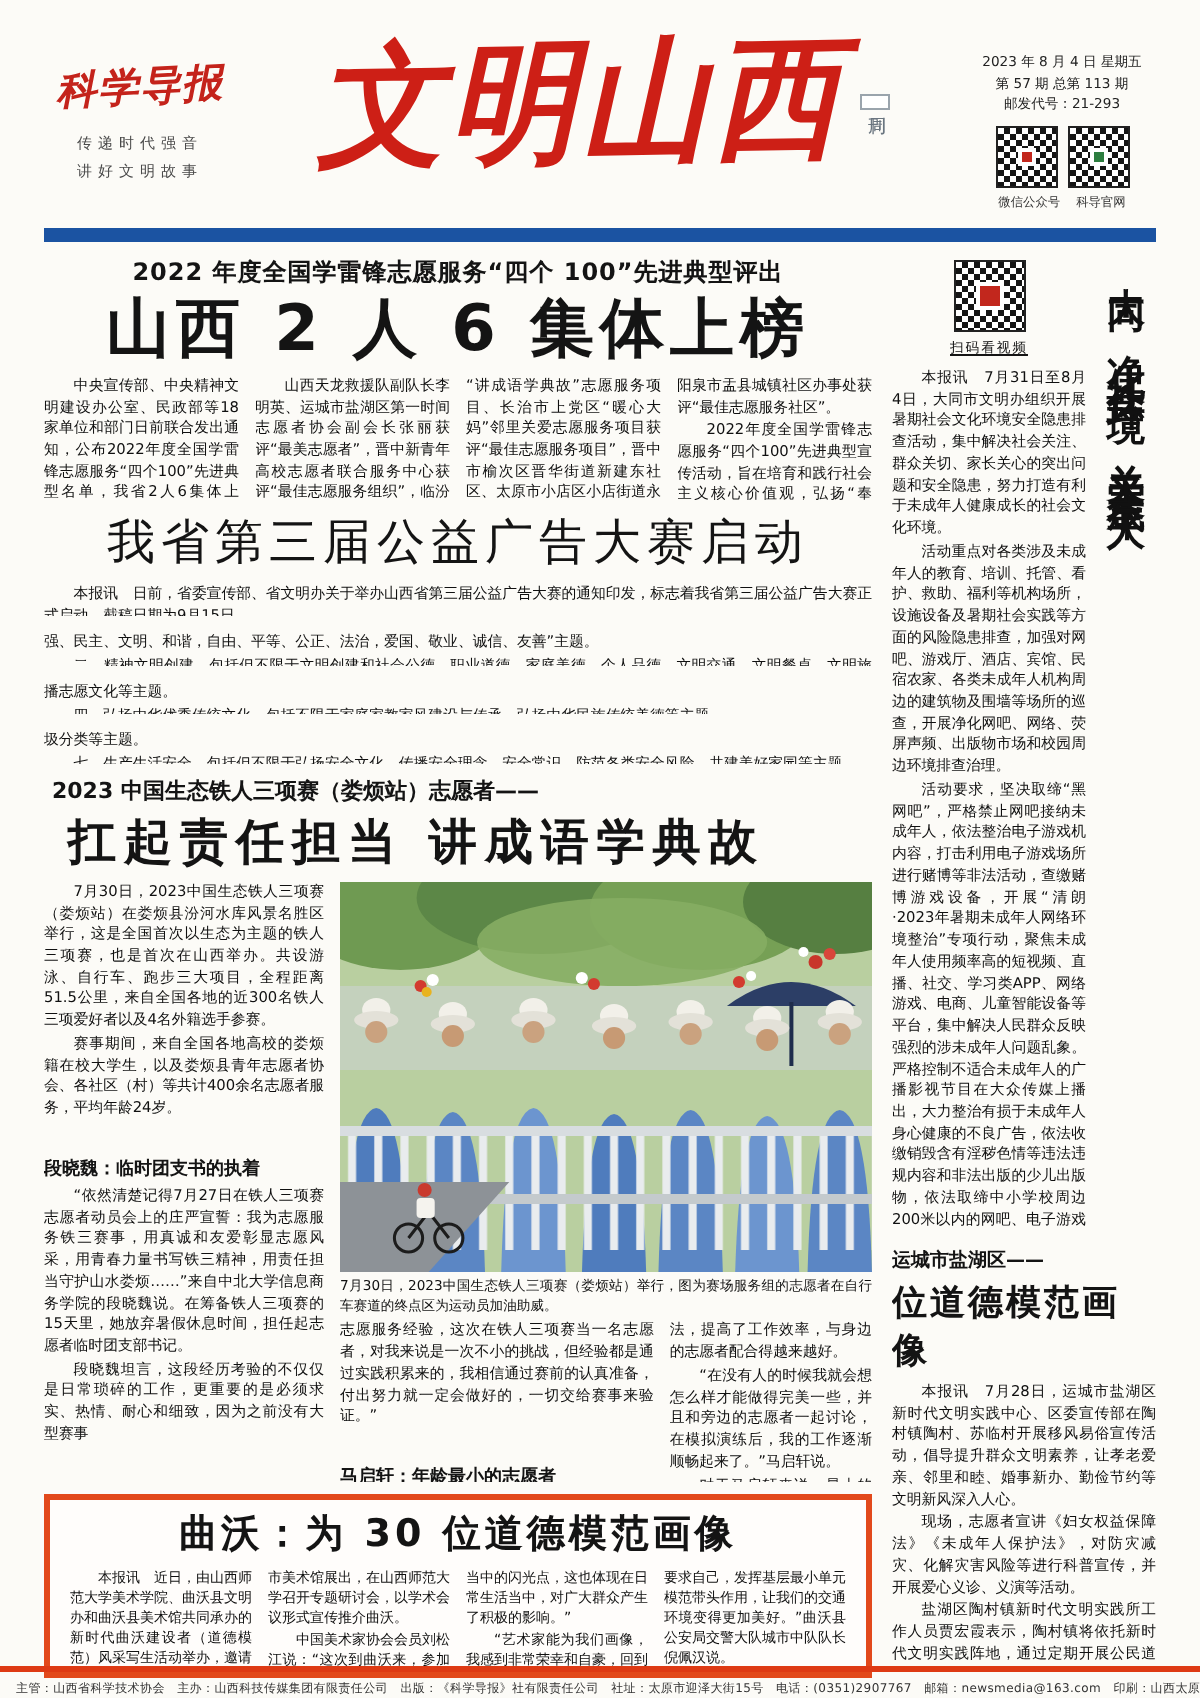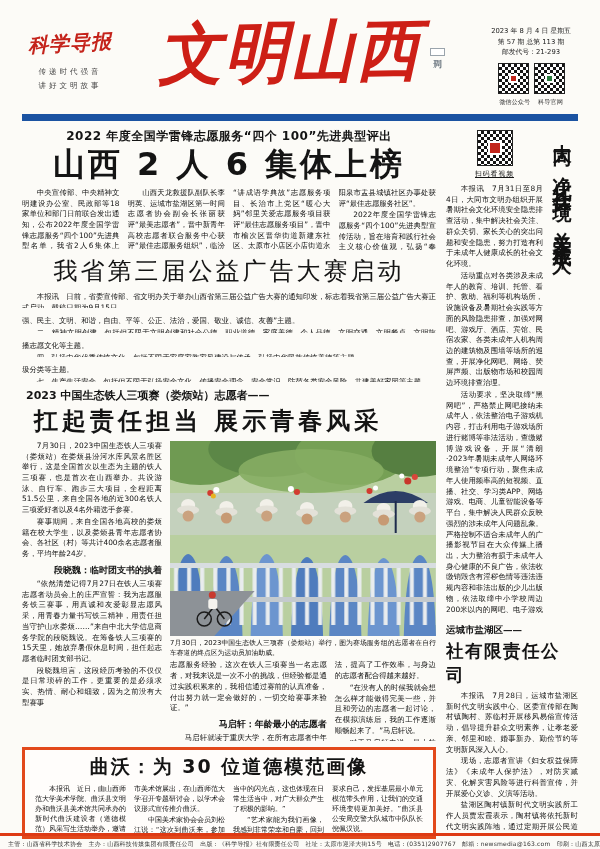--- a/index.html
+++ b/index.html
@@ -25,21 +25,21 @@
   .qr .dot.green{background:#2c7d3f;}
   .qr-labels{display:flex;gap:8px;justify-content:center;font-size:6.2px;margin-top:3px;color:#333;}
   .blue-rule{position:absolute;left:22px;right:22px;top:114px;height:7px;background:#1b53a2;}
   
   .left-main{position:absolute;left:22px;top:128px;width:414px;}
   .right-rail{position:absolute;left:446px;top:128px;width:132px;height:702px;overflow:hidden;}
   .cols{display:flex;gap:8px;text-align:left;overflow:hidden;}
   .col{flex:1;min-width:0;overflow:hidden;}
   p.art{font-size:7.4px;line-height:1.45;text-align:justify;text-indent:2em;margin:0 0 1px;color:#101010;}
   p.cont{text-indent:0;}
-  .subhead{font-size:9px;font-weight:bold;text-align:right;margin:4px 0 2px;}
+  .subhead{font-size:9px;font-weight:bold;text-align:left;margin:18px 0 2px;}
   
   .top-story{text-align:center;}
   .ts-kicker{font-size:12px;font-weight:bold;letter-spacing:0.5px;}
   .ts-headline{font-size:32px;font-weight:900;letter-spacing:3px;line-height:1.15;margin:1px 0 5px;}
   .top-story .cols{height:62px;}
   
   .contest{margin-top:5px;text-align:center;}
   .ct-headline{font-size:24px;font-weight:400;letter-spacing:3px;margin:0 0 5px;}
   .contest .cols{height:90px;flex-direction:column;}
   
@@ -153,21 +153,21 @@
         <p class="art cont">圾分类等主题。</p>
         <p class="art">七、生产生活安全，包括但不限于弘扬安全文化，传播安全理念、安全常识，防范各类安全风险，共建美好家园等主题。</p>
         <p class="art">八、关爱妇女、儿童、老年人等主题。</p>
         <p class="art">参赛作品类别包括平面类、动画类、音频类等，分别设置一二三等奖和优秀奖，给予奖金奖励并颁发获奖证书，并对部分获奖作品进行推广传播。同时，还设立优秀组织奖。（本报综合）</p>
       </div>
     </div>
   </div>
 
   <div class="feature">
     <div class="ft-kicker">2023 中国生态铁人三项赛（娄烦站）志愿者——</div>
-    <div class="ft-headline">扛起责任担当  展示青春风采</div>
+    <div class="ft-headline">扛起责任担当  讲成语学典故</div>
     <div class="ft-body">
       <div class="ft-left">
         <p class="art">7月30日，2023中国生态铁人三项赛（娄烦站）在娄烦县汾河水库风景名胜区举行，这是全国首次以生态为主题的铁人三项赛，也是首次在山西举办。共设游泳、自行车、跑步三大项目，全程距离51.5公里，来自全国各地的近300名铁人三项爱好者以及4名外籍选手参赛。</p>
         <p class="art">赛事期间，来自全国各地高校的娄烦籍在校大学生，以及娄烦县青年志愿者协会、各社区（村）等共计400余名志愿者服务，平均年龄24岁。</p>
         <div class="subhead">段晓魏：临时团支书的执着</div>
         <p class="art">“依然清楚记得7月27日在铁人三项赛志愿者动员会上的庄严宣誓：我为志愿服务铁三赛事，用真诚和友爱彰显志愿风采，用青春力量书写铁三精神，用责任担当守护山水娄烦……”来自中北大学信息商务学院的段晓魏说。在筹备铁人三项赛的15天里，她放弃暑假休息时间，担任起志愿者临时团支部书记。</p>
         <p class="art">段晓魏坦言，这段经历考验的不仅仅是日常琐碎的工作，更重要的是必须求实、热情、耐心和细致，因为之前没有大型赛事</p>
       </div>
       <div class="ft-right">
         <div class="photo">
@@ -305,21 +305,21 @@
         <div class="dt-qr-caption">扫码看视频</div>
       </div>
       <p class="art">本报讯　7月31日至8月4日，大同市文明办组织开展暑期社会文化环境安全隐患排查活动，集中解决社会关注、群众关切、家长关心的突出问题和安全隐患，努力打造有利于未成年人健康成长的社会文化环境。</p>
       <p class="art">活动重点对各类涉及未成年人的教育、培训、托管、看护、救助、福利等机构场所，设施设备及暑期社会实践等方面的风险隐患排查，加强对网吧、游戏厅、酒店、宾馆、民宿农家、各类未成年人机构周边的建筑物及围墙等场所的巡查，开展净化网吧、网络、荧屏声频、出版物市场和校园周边环境排查治理。</p>
       <p class="art">活动要求，坚决取缔“黑网吧”，严格禁止网吧接纳未成年人，依法整治电子游戏机内容，打击利用电子游戏场所进行赌博等非法活动，查缴赌博游戏设备，开展“清朗·2023年暑期未成年人网络环境整治”专项行动，聚焦未成年人使用频率高的短视频、直播、社交、学习类APP、网络游戏、电商、儿童智能设备等平台，集中解决人民群众反映强烈的涉未成年人问题乱象。严格控制不适合未成年人的广播影视节目在大众传媒上播出，大力整治有损于未成年人身心健康的不良广告，依法收缴销毁含有淫秽色情等违法违规内容和非法出版的少儿出版物，依法取缔中小学校周边200米以内的网吧、电子游戏厅、歌舞厅、台球厅等娱乐场所，以及含恐怖、迷信、低俗、色情等内容的玩具、文具、饰品和出版物的销售摊点。（张庆辉 苏红月）</p>
     </div>
     <div class="dt-head">大同：净化社会环境　关爱未成年人</div>
   </div>
   <div class="yc">
     <div class="yc-kicker">运城市盐湖区——</div>
-    <div class="yc-headline">社有限责任公司</div>
+    <div class="yc-headline">位道德模范画像</div>
     <p class="art">本报讯　7月28日，运城市盐湖区新时代文明实践中心、区委宣传部在陶村镇陶村、苏临村开展移风易俗宣传活动，倡导提升群众文明素养，让孝老爱亲、邻里和睦、婚事新办、勤俭节约等文明新风深入人心。</p>
     <p class="art">现场，志愿者宣讲《妇女权益保障法》《未成年人保护法》，对防灾减灾、化解灾害风险等进行科普宣传，并开展爱心义诊、义演等活动。</p>
     <p class="art">盐湖区陶村镇新时代文明实践所工作人员贾宏霞表示，陶村镇将依托新时代文明实践阵地，通过定期开展公民道德、传统美德、绿色环保、模范评选等移风易俗志愿服务项目，引导群众倡导“婚事新办、丧事简办、余事不办”原则，让乡风文明浸润群众美好生活。</p>
 
   </div>
 </div>
 
 <div class="footer">
   <span>主管：山西省科学技术协会　主办：山西科技传媒集团有限责任公司　出版：《科学导报》社有限责任公司　社址：太原市迎泽大街15号　电话：(0351)2907767　邮箱：newsmedia@163.com　印刷：山西太原传媒印务有限公司　地址：太原市兴华南小区80号　广告经营许可证：1400004000089</span>
 </div>

